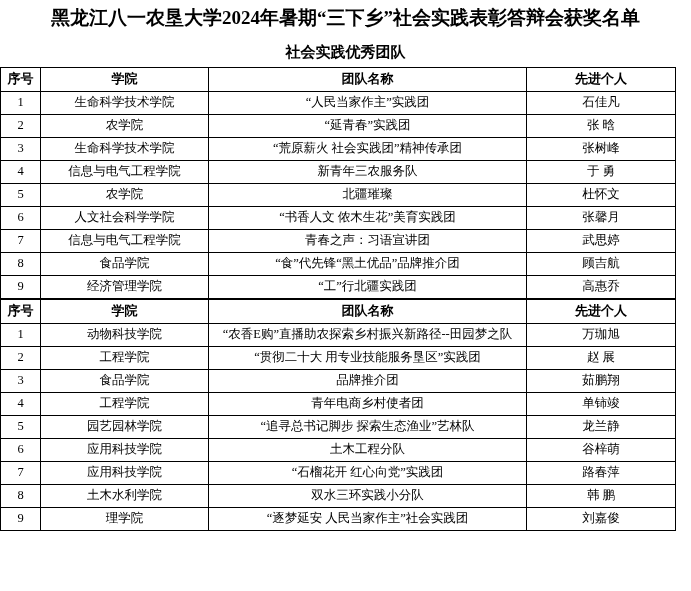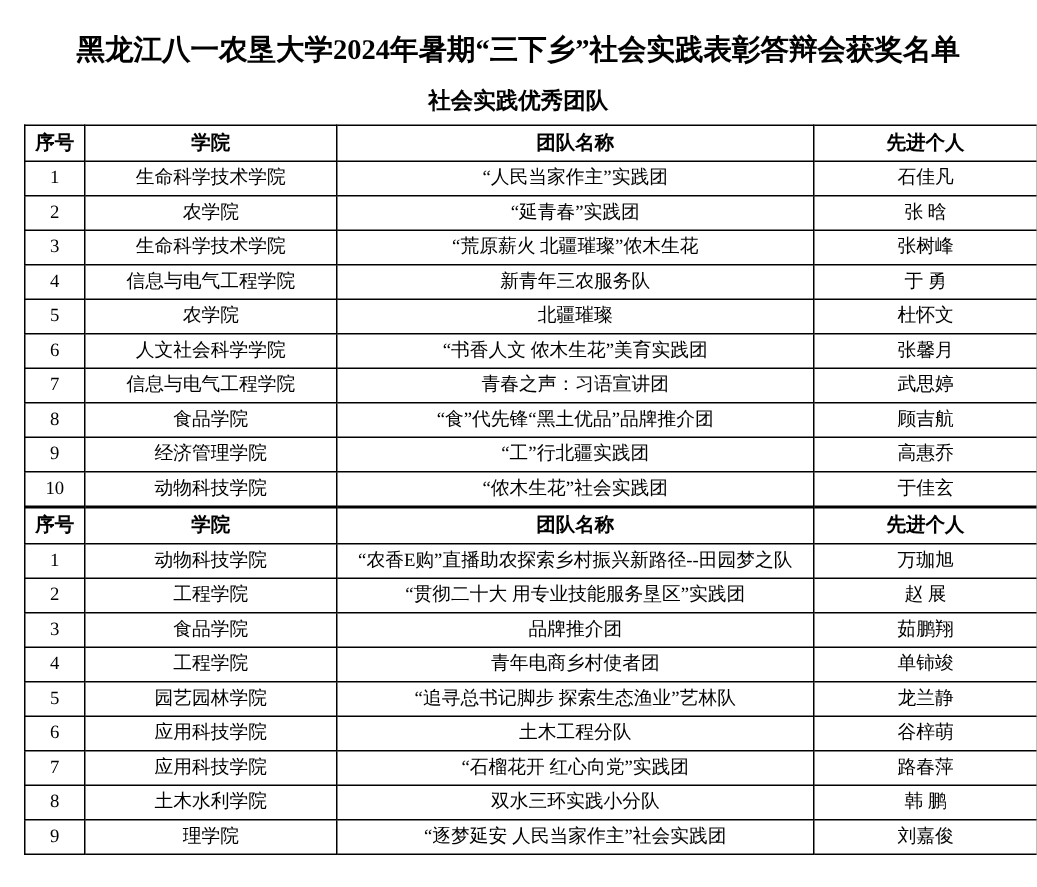--- a/index.html
+++ b/index.html
@@ -9,21 +9,21 @@
   }
   body {
     width: 691px;
     height: 591px;
     overflow: hidden;
     font-family: "Liberation Serif", "DejaVu Serif", serif;
     color: #000000;
   }
   .page {
     width: 691px;
-    padding: 16px;
+    padding: 0;
     box-sizing: border-box;
   }
   .doc-title {
     font-family: "Liberation Serif", "DejaVu Serif", serif;
     font-weight: bold;
     font-size: 19px;
     text-align: center;
     letter-spacing: 0px;
     padding: 6px 4px 4px 4px;
     white-space: nowrap;
@@ -99,21 +99,21 @@
         </tr>
         <tr>
           <td>2</td>
           <td>农学院</td>
           <td>“延青春”实践团</td>
           <td>张  晗</td>
         </tr>
         <tr>
           <td>3</td>
           <td>生命科学技术学院</td>
-          <td>“荒原薪火  北疆璀璨”侬木生花</td>
+          <td>“荒原薪火  社会实践团”精神传承团</td>
           <td>张树峰</td>
         </tr>
         <tr>
           <td>4</td>
           <td>信息与电气工程学院</td>
           <td>新青年三农服务队</td>
           <td>于  勇</td>
         </tr>
         <tr>
           <td>5</td>
@@ -137,26 +137,20 @@
           <td>8</td>
           <td>食品学院</td>
           <td>“食”代先锋“黑土优品”品牌推介团</td>
           <td>顾吉航</td>
         </tr>
         <tr>
           <td>9</td>
           <td>经济管理学院</td>
           <td>“工”行北疆实践团</td>
           <td>高惠乔</td>
-        </tr>
-        <tr>
-          <td>10</td>
-          <td>动物科技学院</td>
-          <td>“侬木生花”社会实践团</td>
-          <td>于佳玄</td>
         </tr>
       </tbody>
     </table>
   </div>
 
   <div class="tbl-wrap">
     <table class="award-table">
       <colgroup>
         <col class="c-no">
           <col class="c-coll">

